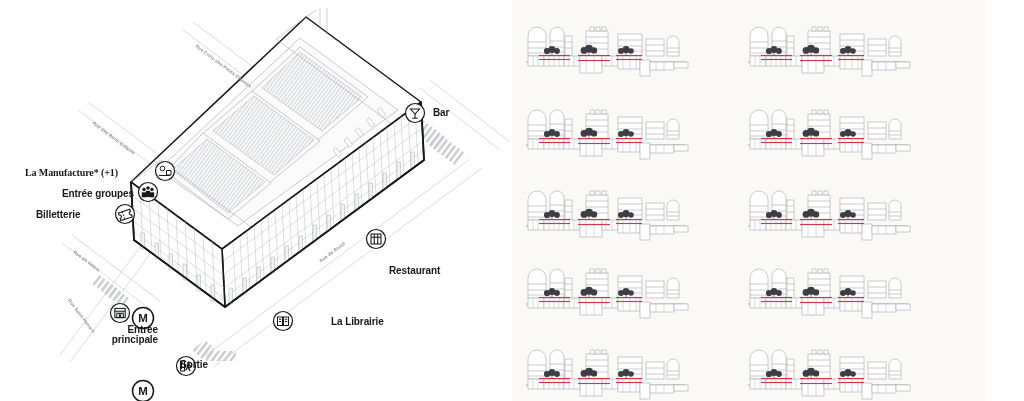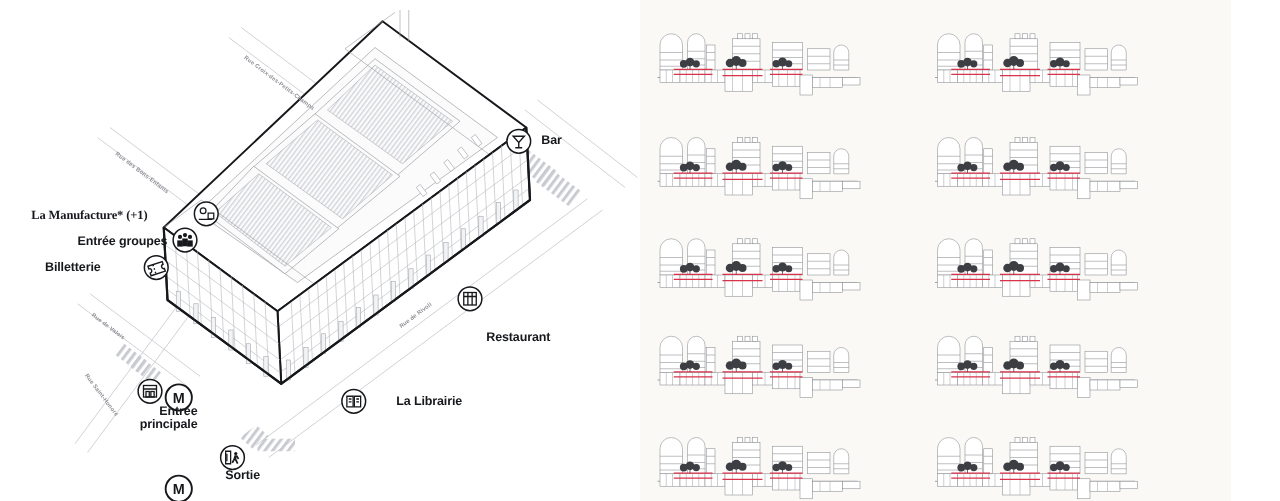--- a/index.html
+++ b/index.html
@@ -284,24 +284,24 @@
           <text x="0" y="4.2" font-family="Liberation Sans, sans-serif" font-size="11.5" font-weight="700" fill="#16181c" text-anchor="middle">M</text>
         </g>
       </g>
     </svg>
 
     <div class="poi-label" style="left:25px;top:168px;font-family:Liberation Serif, serif;">La Manufacture* (+1)</div>
     <div class="poi-label" style="left:26px;top:189px;margin-left:36px;">Entrée groupes</div>
     <div class="poi-label" style="left:36px;top:210px;">Billetterie</div>
     <div class="poi-label" style="left:433px;top:108px;">Bar</div>
     <div class="poi-label" style="left:389px;top:234px;margin-top:32px;">Restaurant</div>
-    <div class="poi-label" style="left:281px;top:317px;padding-left:36px;">La Librairie</div>
+    <div class="poi-label" style="left:295px;top:317px;padding-left:36px;">La Librairie</div>
     <div class="poi-label ctr" style="left:98px;top:325px;width:60px;white-space:pre-line;">Entrée
 principale</div>
-    <div class="poi-label ctr" style="left:170px;top:376px;width:38px;">Sortie</div>
+    <div class="poi-label ctr" style="left:170px;top:360px;width:38px;">Sortie</div>
 
     <div class="street-label" style="left:196px;top:43px;transform:rotate(37deg);">Rue Croix-des-Petits-Champs</div>
     <div class="street-label" style="left:93px;top:120px;transform:rotate(37deg);">Rue des Bons-Enfants</div>
     <div class="street-label" style="left:74px;top:249px;transform:rotate(37deg);">Rue de Valois</div>
     <div class="street-label" style="left:69px;top:297px;transform:rotate(53deg);">Rue Saint-Honoré</div>
     <div class="street-label" style="left:320px;top:259px;transform:rotate(-37deg);">Rue de Rivoli</div>
   </div>
 
   <div class="sections-panel">
     <svg class="sec-grid" width="473" height="401" viewBox="0 0 473 401">

